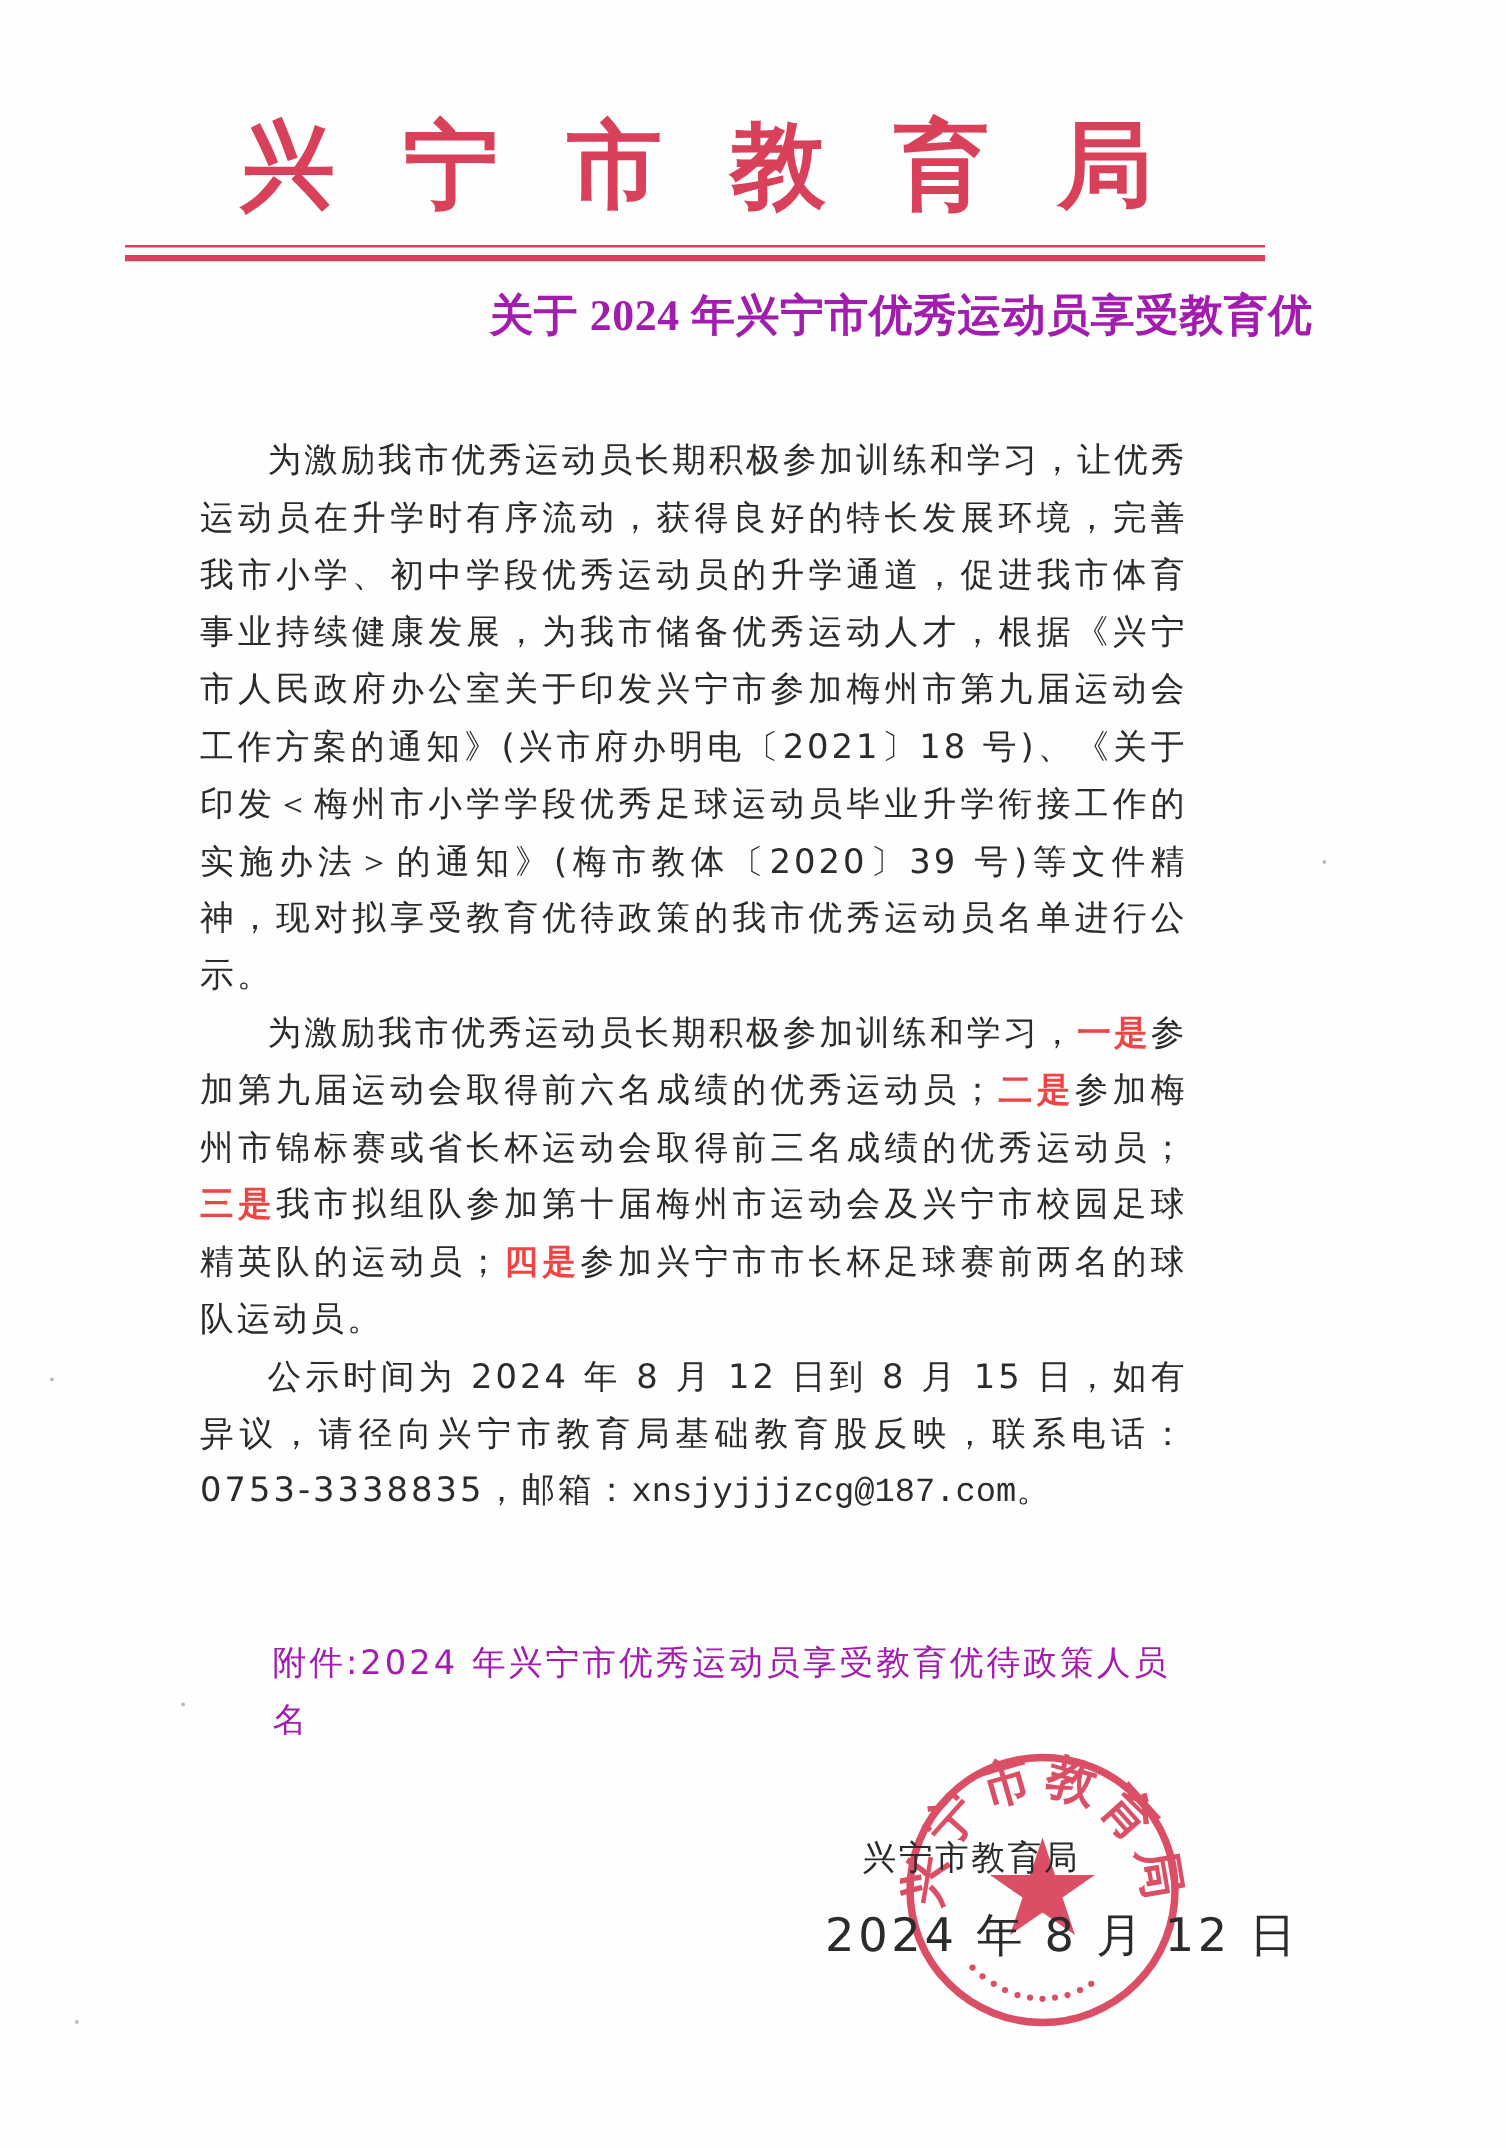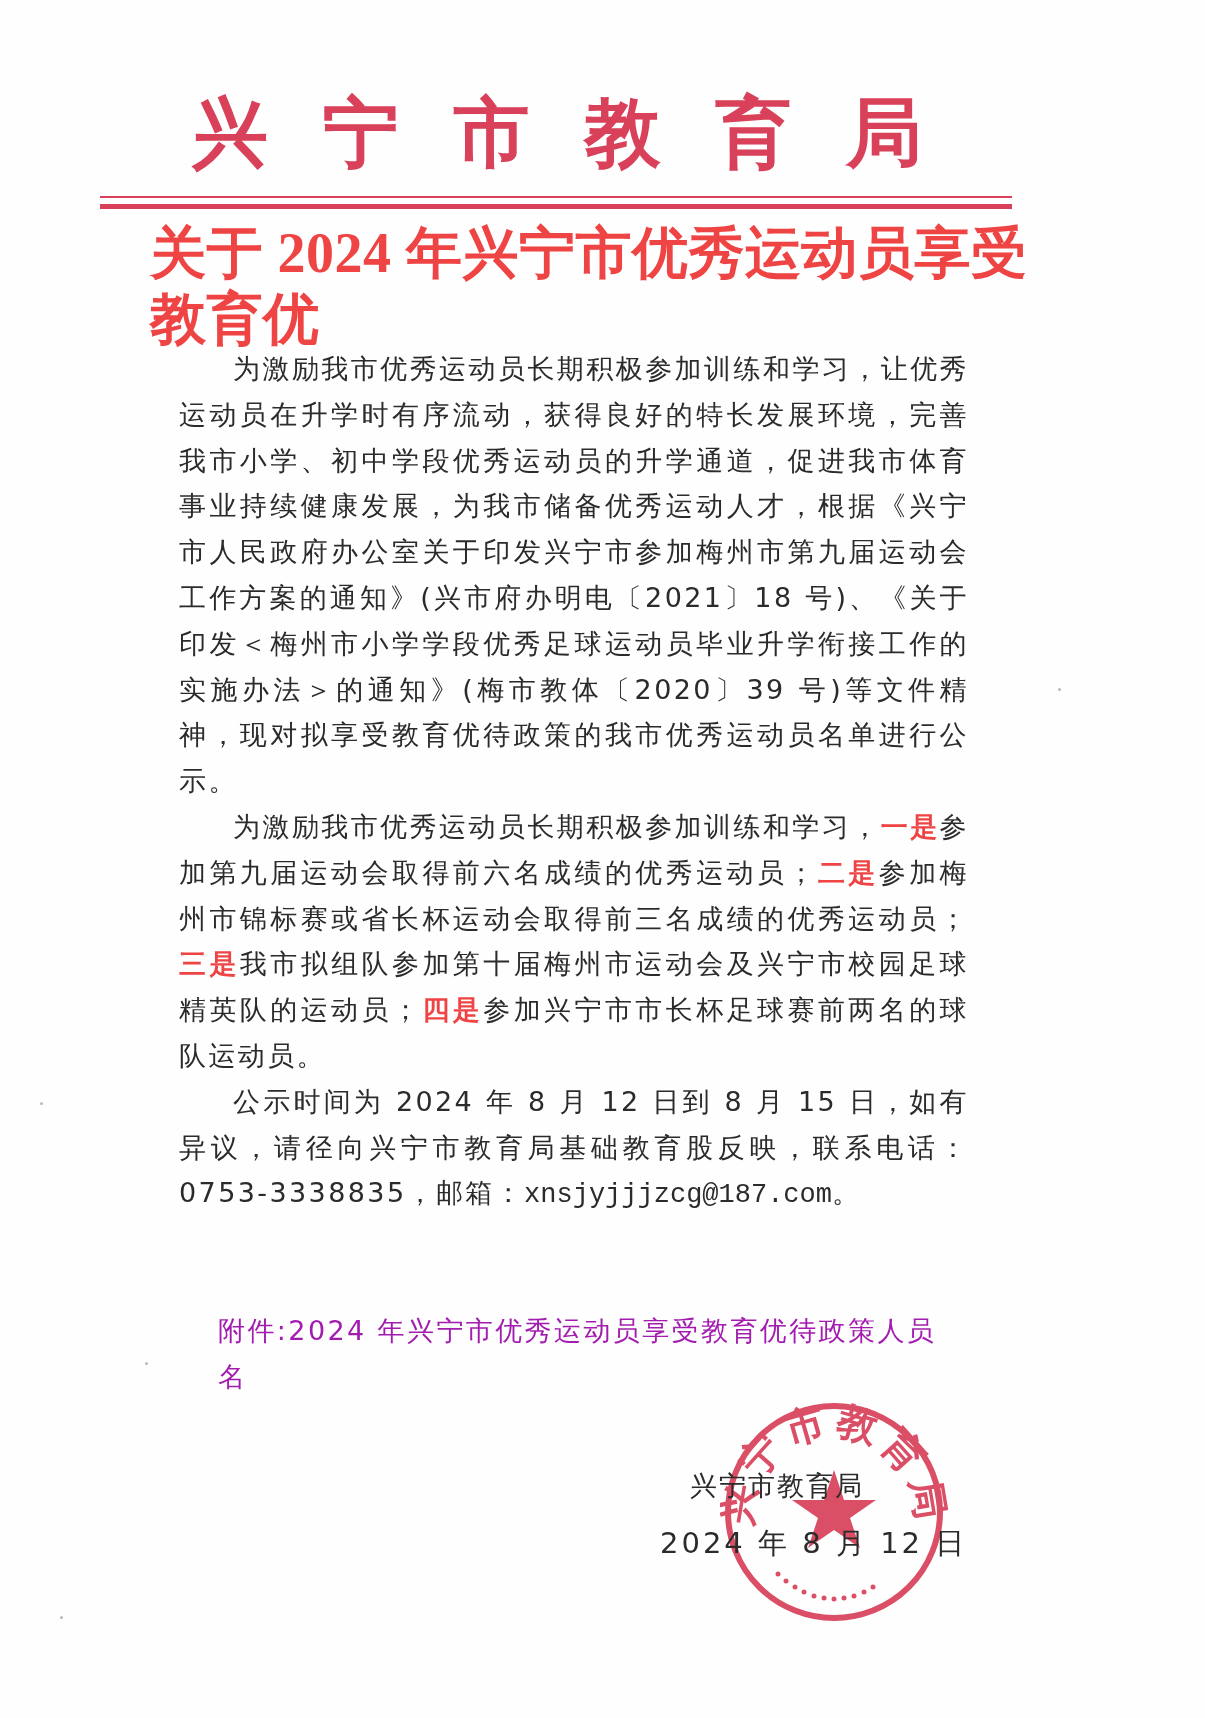--- a/index.html
+++ b/index.html
@@ -56,45 +56,44 @@
       height: 5px;
       background: #d9415a;
     }
 
     
     .title {
       position: absolute;
       left: 150px;
       top: 220px;
       width: 900px;
-      text-align: left;
+      text-align: right;
       font-family: "Liberation Serif", "DejaVu Serif", serif;
       font-weight: bold;
-      font-size: 56px;
+      font-size: 35px;
       line-height: 66px;
-      color: #ef4444;
+      color: #a21caf;
       letter-spacing: 0.5px;
     }
     .title-line {
       display: block;
     }
 
     
     .body {
       position: absolute;
       left: 160px;
       top: 346px;
       width: 790px;
       font-family: "DejaVu Sans", "Liberation Sans", sans-serif;
       font-size: 27px;
       line-height: 45.8px;
       color: #2b2b2b;
       letter-spacing: 2.4px;
       text-align: justify;
-      margin-left: 19px;
     }
     .para {
       margin: 0;
       text-indent: 2em;
     }
     .para b {
       font-weight: bold;
       color: #ef4444;
     }
     .email {
@@ -127,21 +126,21 @@
       font-size: 27px;
       color: #2b2b2b;
       letter-spacing: 2px;
       z-index: 3;
     }
     .signature-date {
       position: absolute;
       left: 660px;
       top: 1524px;
       font-family: "DejaVu Sans", "Liberation Sans", sans-serif;
-      font-size: 29px;
+      font-size: 37px;
       color: #2b2b2b;
       letter-spacing: 3px;
       z-index: 3;
     }
 
     
     .seal {
       position: absolute;
       left: 720px;
       top: 1398px;

